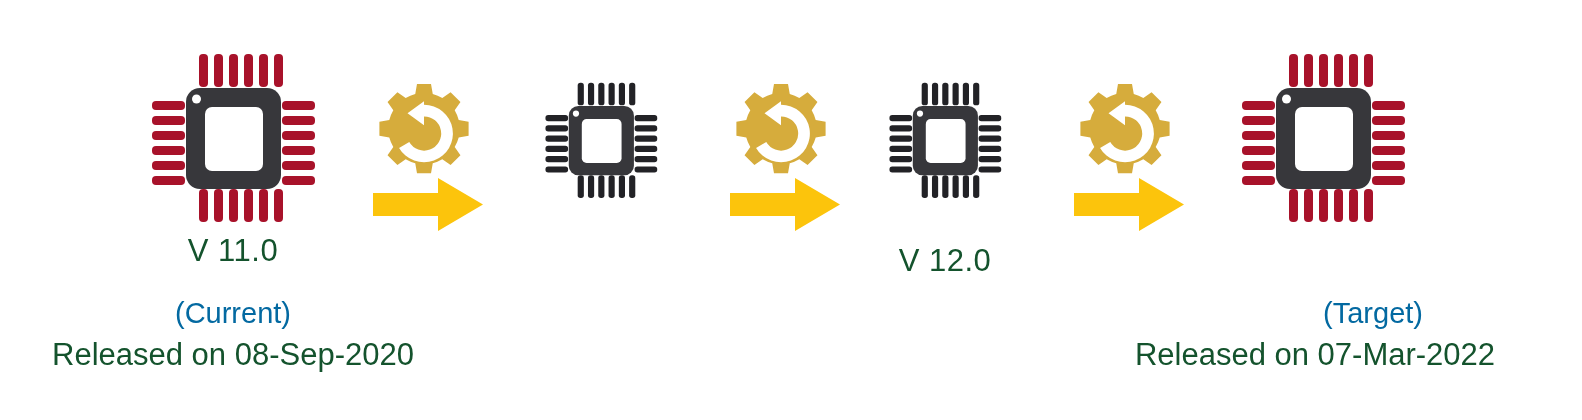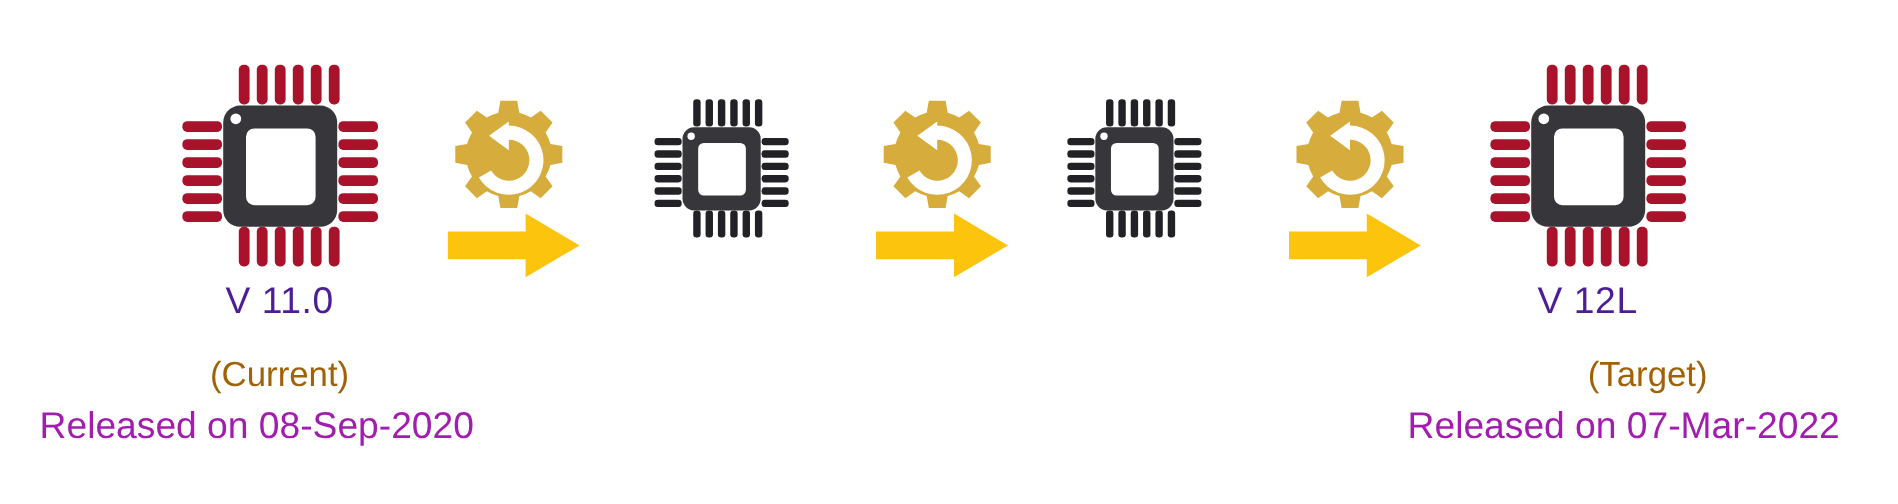--- a/index.html
+++ b/index.html
@@ -17,37 +17,38 @@
     background: #ffffff;
     overflow: hidden;
   }
   .chip-wrap { position: absolute; }
   .gear-wrap { position: absolute; }
   .arrow-wrap { position: absolute; }
 
   .label-version {
     position: absolute;
     text-align: center;
-    color: #4c1d95;
+    color: #14532d;
     font-size: 31px;
     font-family: "Liberation Sans", sans-serif;
     letter-spacing: 0.5px;
     white-space: nowrap;
   }
   .label-role {
     position: absolute;
     text-align: center;
-    color: #a16207;
+    color: #0369a1;
     font-size: 29px;
     font-family: "Liberation Sans", sans-serif;
     white-space: nowrap;
   }
   .label-released {
     position: absolute;
-    color: #a21caf;
+    text-align: center;
+    color: #14532d;
     font-size: 31px;
     font-family: "Liberation Sans", sans-serif;
     white-space: nowrap;
   }
   svg { display: block; }
 </style>
 </head>
 <body>
 
 <div id="canvas">
@@ -202,20 +203,21 @@
         <rect x="134" y="81" width="33" height="9" rx="4"></rect>
         <rect x="134" y="96" width="33" height="9" rx="4"></rect>
         <rect x="134" y="111" width="33" height="9" rx="4"></rect>
         <rect x="134" y="126" width="33" height="9" rx="4"></rect>
       </g>
       <rect x="38" y="38" width="95" height="101" rx="14" fill="#37373B"></rect>
       <rect x="57" y="57" width="58" height="64" rx="7" fill="#FFFFFF"></rect>
       <circle cx="48.5" cy="49" r="4.5" fill="#FFFFFF"></circle>
     </svg>
   </div>
+  <div class="label-version" style="left:845px; top:243px; width:200px;">V 12.0</div>
 
   <div class="gear-wrap" style="left:1071px; top:82px;">
     <svg width="108" height="103" viewBox="0 0 100 100">
       <path fill="#D6AC3C" fill-rule="evenodd" d="
         M43.2 2 h13.6 l1.7 9.6 a39 39 0 0 1 9.3 3.9 l8-5.6 l9.6 9.6 l-5.6 8 a39 39 0 0 1 3.9 9.3 l9.6 1.7 v13.6 l-9.6 1.7 a39 39 0 0 1 -3.9 9.3 l5.6 8 l-9.6 9.6 l-8-5.6 a39 39 0 0 1 -9.3 3.9 l-1.7 9.6 h-13.6 l-1.7-9.6 a39 39 0 0 1 -9.3-3.9 l-8 5.6 l-9.6-9.6 l5.6-8 a39 39 0 0 1 -3.9-9.3 l-9.6-1.7 v-13.6 l9.6-1.7 a39 39 0 0 1 3.9-9.3 l-5.6-8 l9.6-9.6 l8 5.6 a39 39 0 0 1 9.3-3.9 z
         M50 22 a28 28 0 1 1 -24.2 42 l9.9-5.7 a16.6 16.6 0 1 0 14.3-24.9 v8.5 l-16-11.6 l16-11.6 z
       "></path>
     </svg>
   </div>
   <div class="arrow-wrap" style="left:1074px; top:178px;">
@@ -256,17 +258,16 @@
         <rect x="134" y="81" width="33" height="9" rx="4"></rect>
         <rect x="134" y="96" width="33" height="9" rx="4"></rect>
         <rect x="134" y="111" width="33" height="9" rx="4"></rect>
         <rect x="134" y="126" width="33" height="9" rx="4"></rect>
       </g>
       <rect x="38" y="38" width="95" height="101" rx="14" fill="#37373B"></rect>
       <rect x="57" y="57" width="58" height="64" rx="7" fill="#FFFFFF"></rect>
       <circle cx="48.5" cy="49" r="4.5" fill="#FFFFFF"></circle>
     </svg>
   </div>
-  <div class="label-version" style="left:1223px; top:233px; width:200px;">V 12L</div>
   <div class="label-role" style="left:1223px; top:297px; width:200px;text-align:right;">(Target)</div>
-  <div class="label-released" style="left:1173px; top:337px; width:400px;">Released on 07-Mar-2022</div>
+  <div class="label-released" style="left:1115px; top:337px; width:400px;">Released on 07-Mar-2022</div>
 
 </div>
 
 </body></html>

